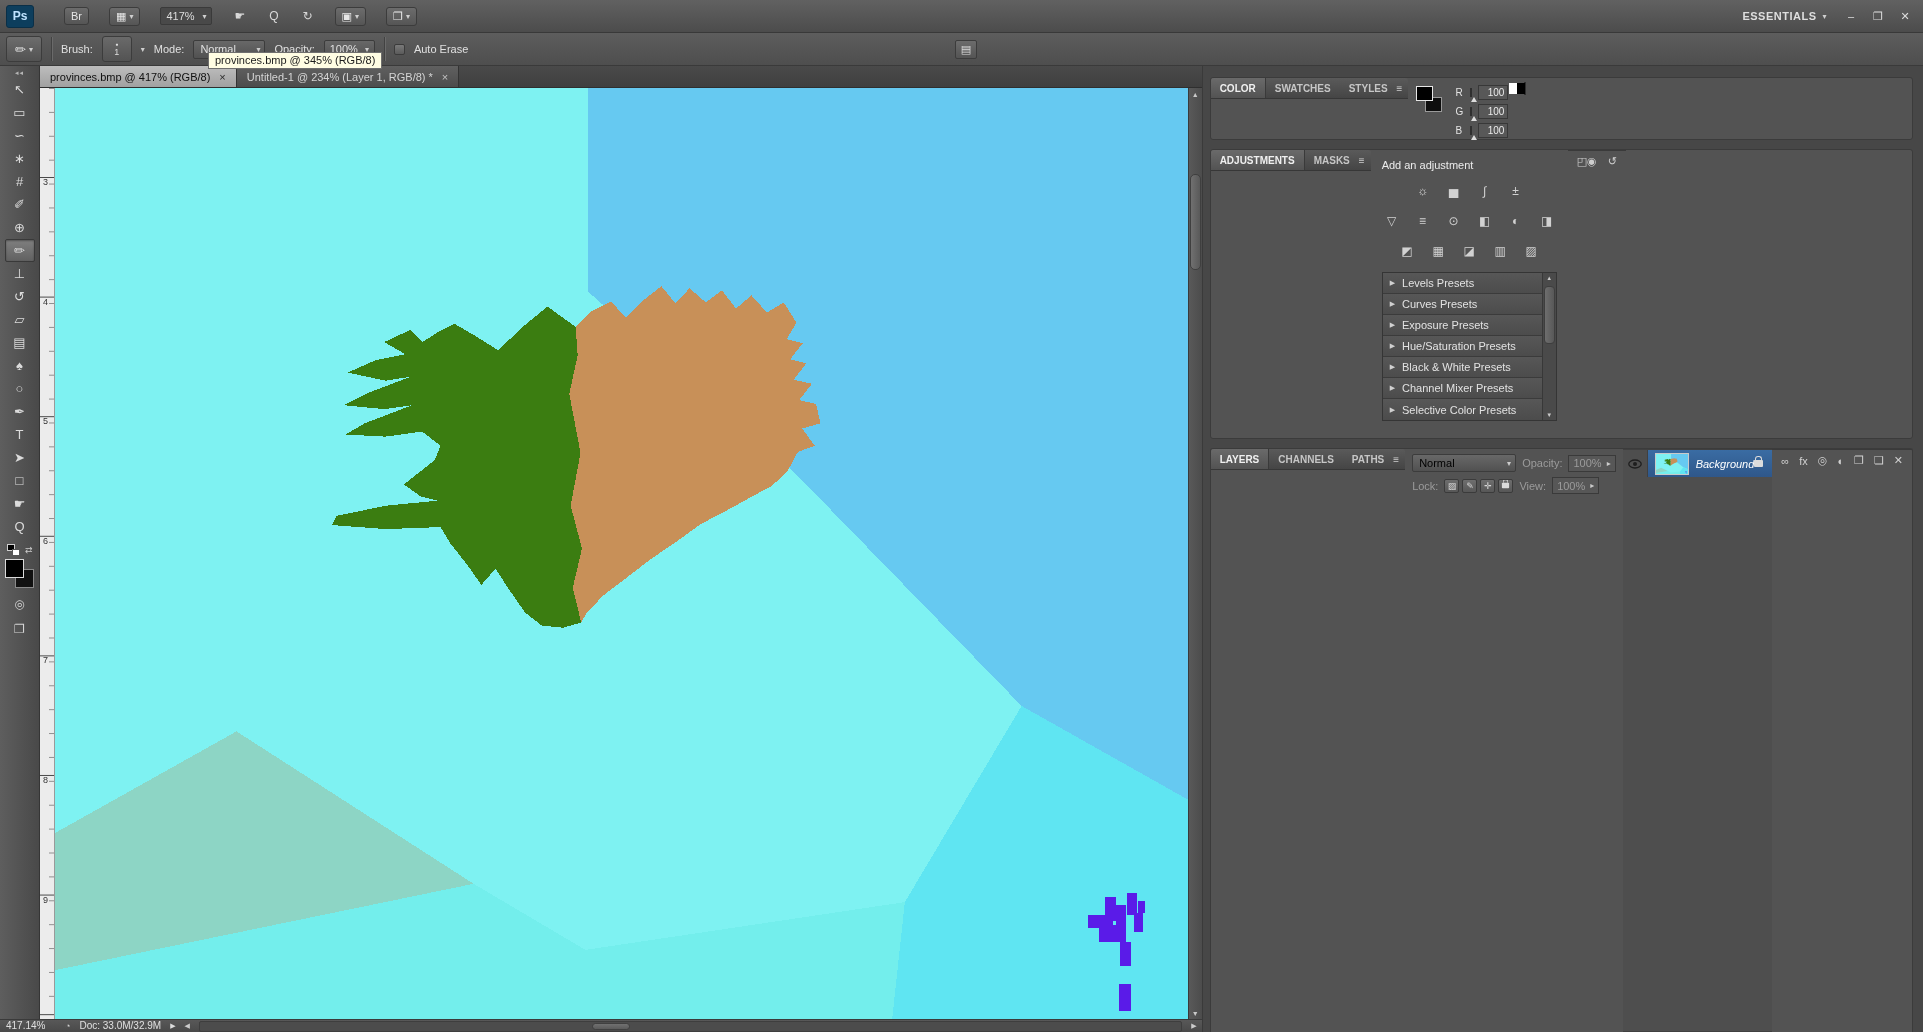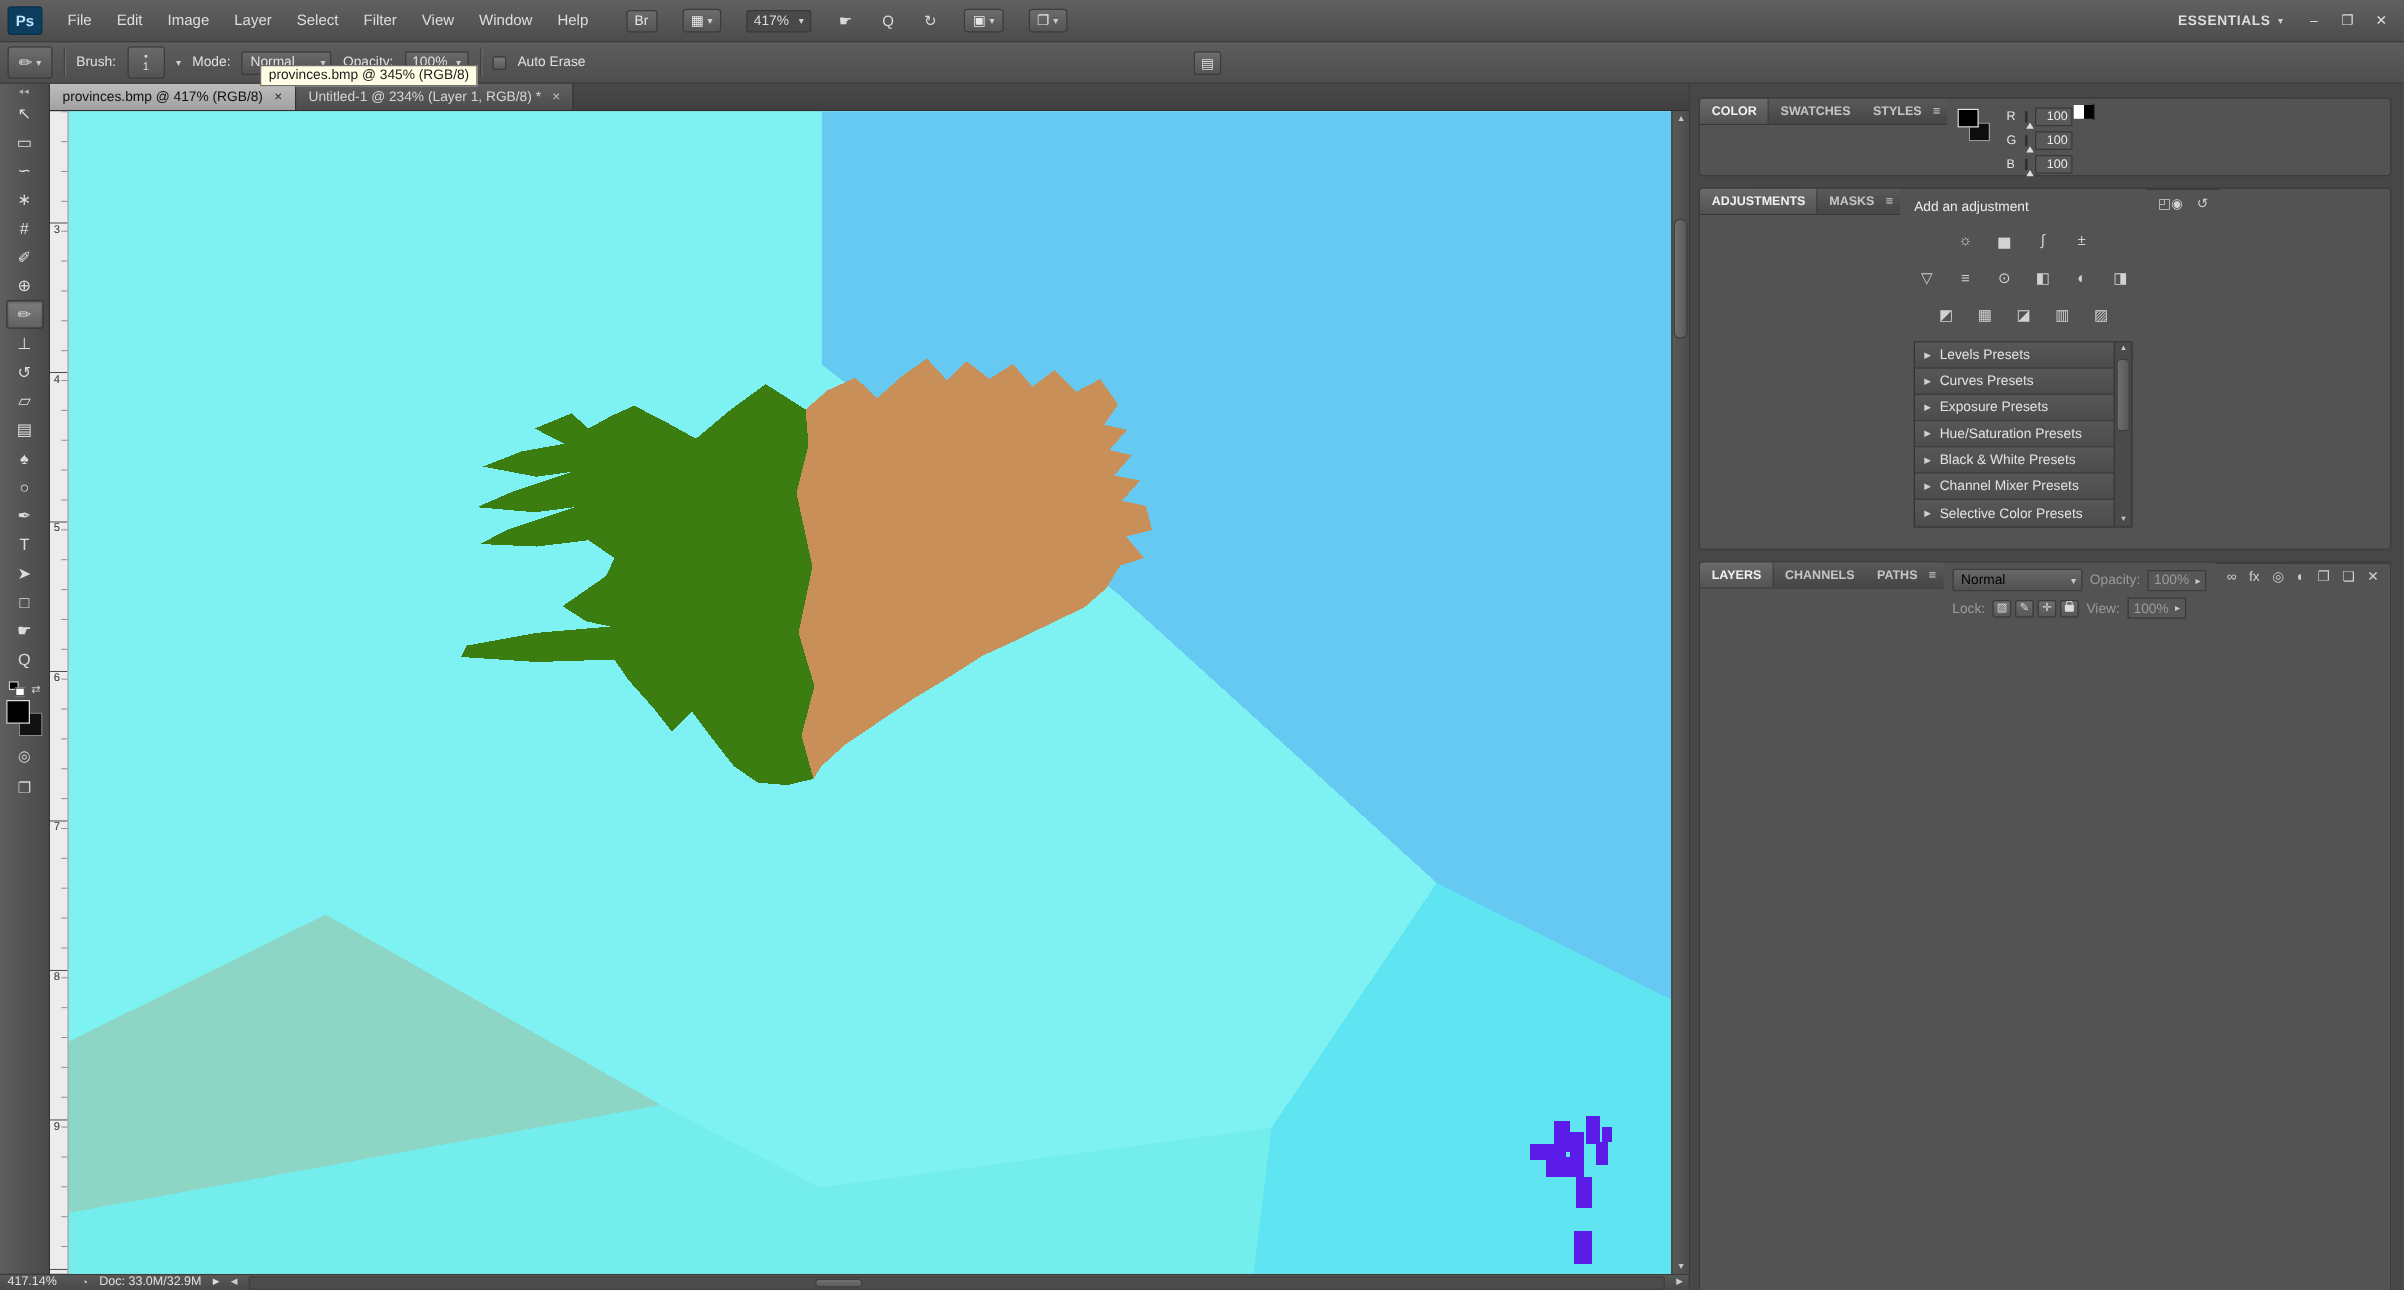--- a/index.html
+++ b/index.html
@@ -194,31 +194,20 @@
   .csslock::before { content:""; position:absolute; left:1px; top:-4px; width:5px; height:4px;
     border:1.5px solid #dcdcdc; border-bottom:none; border-radius:3px 3px 0 0; }
 </style>
 </head>
 <body>
 
 <div id="app">
 
   <div id="menubar">
     <div class="pslogo">Ps</div>
-    <div id="menus">
-        <div class="menu-item">File</div>
-        <div class="menu-item">Edit</div>
-        <div class="menu-item">Image</div>
-        <div class="menu-item">Layer</div>
-        <div class="menu-item">Select</div>
-        <div class="menu-item">Filter</div>
-        <div class="menu-item">View</div>
-        <div class="menu-item">Window</div>
-        <div class="menu-item">Help</div>
-      </div>
     <div class="appbar">
       <div class="appbtn">Br</div>
       <div class="appbtn">
         <span>▦</span>
         <span class="caret">▾</span>
       </div>
       <div class="zoombox">
         <span>417%</span>
         <span class="caret">▾</span>
       </div>
@@ -537,20 +526,39 @@
                   <span class="csslock" style="transform: scale(0.8);"></span>
                 </div>
               </span>
             <span class="dimlabel">View:</span>
             <div class="smallfield">
               <span>100%</span>
               <span class="spin">▸</span>
             </div>
           </div>
         </div>
+        <div id="layerlist">
+          <div class="layer-row">
+            <div class="eyecell">
+              <svg width="14" height="10" viewBox="0 0 14 10">
+                <ellipse cx="7" cy="5" rx="6.2" ry="4" fill="none" stroke="#1e1e1e" stroke-width="1.3"></ellipse>
+                <circle cx="7" cy="5" r="2" fill="#1e1e1e"></circle>
+              </svg>
+            </div>
+            <div class="thumbcell">
+              <svg class="lthumb" viewBox="0 0 1610 916" preserveAspectRatio="none">
+                <use href="#mapgroup"></use>
+              </svg>
+            </div>
+            <div class="lname">Background</div>
+            <div class="lockcell">
+              <span class="csslock"></span>
+            </div>
+          </div>
+        </div>
         <div class="layerfooter" id="layerbtns">
             <div class="pbtn">∞</div>
             <div class="pbtn">fx</div>
             <div class="pbtn">◎</div>
             <div class="pbtn">◐</div>
             <div class="pbtn">❐</div>
             <div class="pbtn">❏</div>
             <div class="pbtn">✕</div>
           </div>
       </div>

